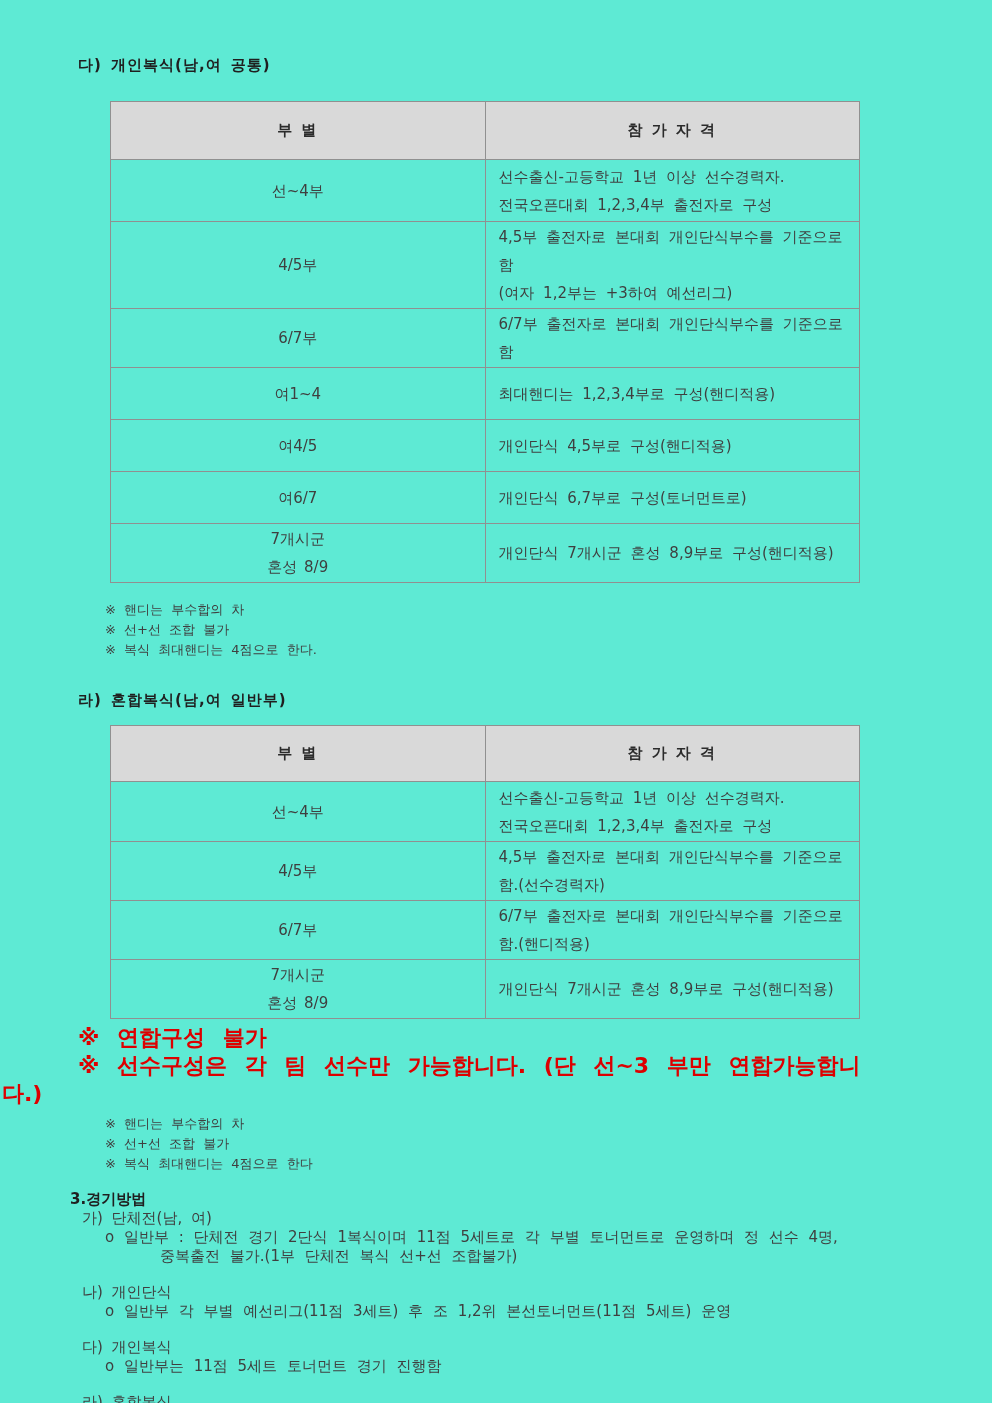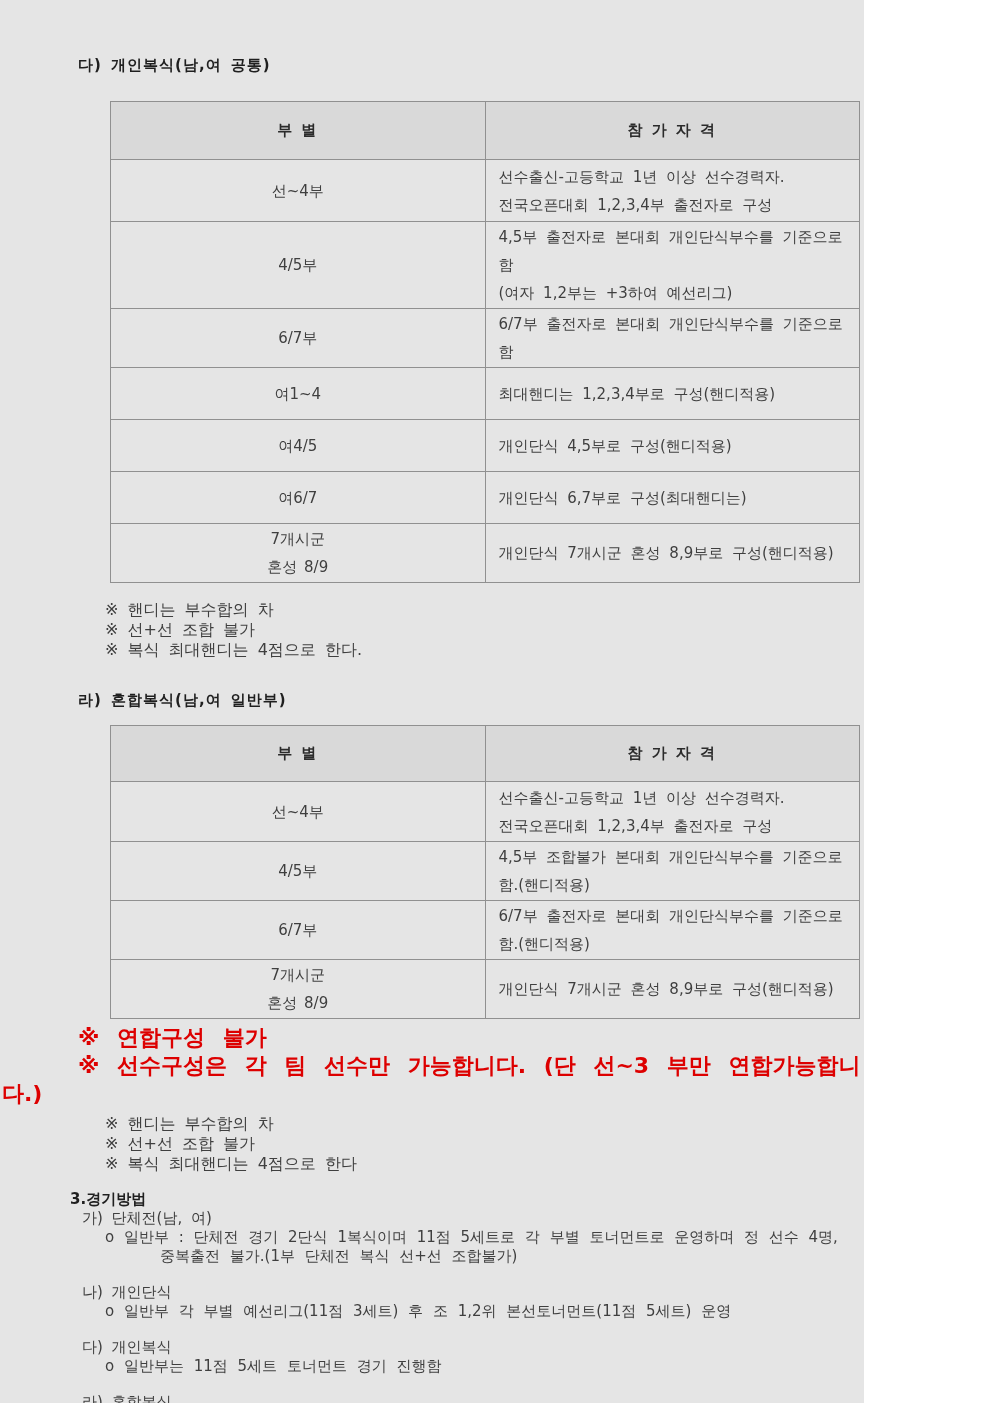--- a/index.html
+++ b/index.html
@@ -8,24 +8,24 @@
     background: #ffffff;
   }
   body {
     width: 992px;
     height: 1403px;
     font-family: "DejaVu Sans", "Liberation Sans", sans-serif;
     color: #3f3f3f;
   }
   .page {
     position: relative;
-    width: 864px;
+    width: 992px;
     height: 1403px;
     overflow: hidden;
-    background: #e5e5e5;
+    background: #5eead4;
   }
   .section-title {
     margin-left: 78px;
     font-size: 15px;
     font-weight: bold;
     color: #1f1f1f;
     letter-spacing: 1px;
     word-spacing: 3px;
     line-height: 20px;
   }
@@ -56,21 +56,21 @@
   }
   td.qual-col {
     padding-left: 13px;
     text-align: left;
     word-spacing: 4px;
     border-radius: 19px;
   }
   .cell-line { line-height: 28px; }
   .notes {
     margin-left: 105px;
-    font-size: 16px;
+    font-size: 13px;
     line-height: 20px;
     word-spacing: 4px;
   }
   .mt26 { margin-top: 26px; }
   .mt17 { margin-top: 17px; }
   .mt30 { margin-top: 30px; }
   .mt15 { margin-top: 15px; }
   .red-notice { margin-top: 5px; }
   .red-line {
     font-size: 22px;
@@ -165,21 +165,21 @@
           </td>
       <td class="qual-col">
         <div class="cell-line">개인단식 4,5부로 구성(핸디적용)</div>
       </td>
     </tr>
     <tr style="height:52px;">
       <td class="div-col">
             <div class="cell-line">여6/7</div>
           </td>
       <td class="qual-col">
-        <div class="cell-line">개인단식 6,7부로 구성(최대핸디는)</div>
+        <div class="cell-line">개인단식 6,7부로 구성(토너먼트로)</div>
       </td>
     </tr>
     <tr style="height:56px;">
       <td class="div-col">
         <div class="cell-line">7개시군</div>
         <div class="cell-line">혼성 8/9</div>
       </td>
       <td class="qual-col">
         <div class="cell-line">개인단식 7개시군 혼성 8,9부로 구성(핸디적용)</div>
       </td>
@@ -208,21 +208,21 @@
       <td class="qual-col">
         <div class="cell-line">선수출신-고등학교 1년 이상 선수경력자.</div>
         <div class="cell-line">전국오픈대회 1,2,3,4부 출전자로 구성</div>
       </td>
     </tr>
     <tr style="height:50px;">
       <td class="div-col">
             <div class="cell-line">4/5부</div>
           </td>
       <td class="qual-col">
-        <div class="cell-line">4,5부 조합불가 본대회 개인단식부수를 기준으로 함.(핸디적용)</div>
+        <div class="cell-line">4,5부 출전자로 본대회 개인단식부수를 기준으로 함.(선수경력자)</div>
       </td>
     </tr>
     <tr style="height:50px;">
       <td class="div-col">
             <div class="cell-line">6/7부</div>
           </td>
       <td class="qual-col">
         <div class="cell-line">6/7부 출전자로 본대회 개인단식부수를 기준으로 함.(핸디적용)</div>
       </td>
     </tr>

